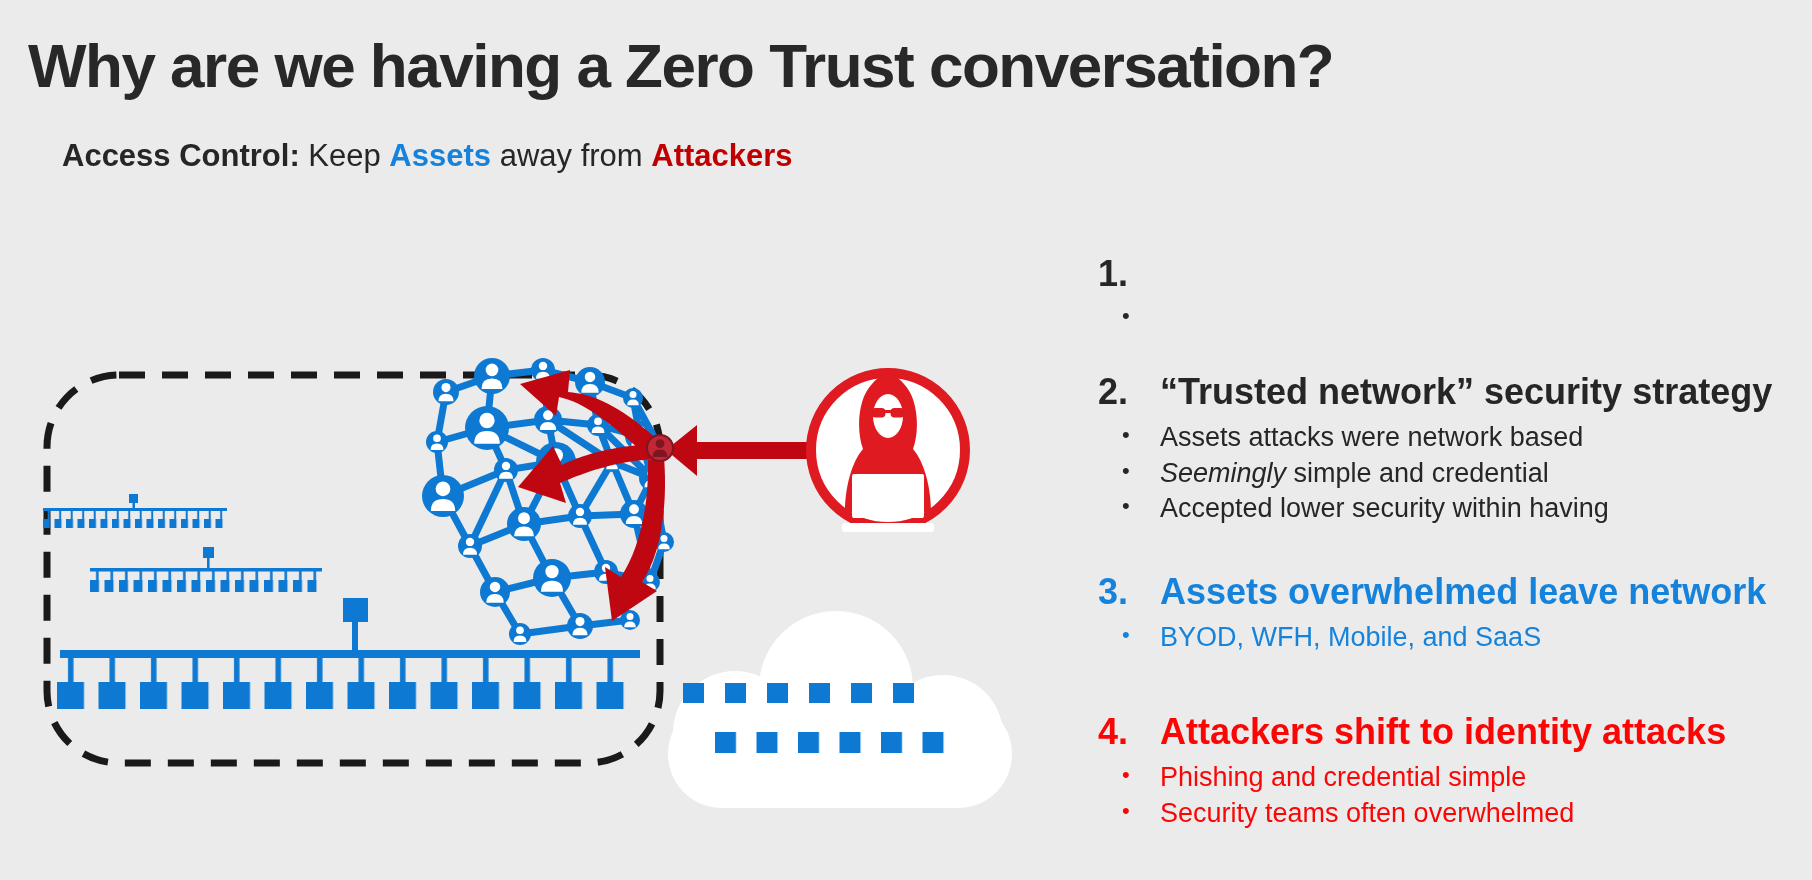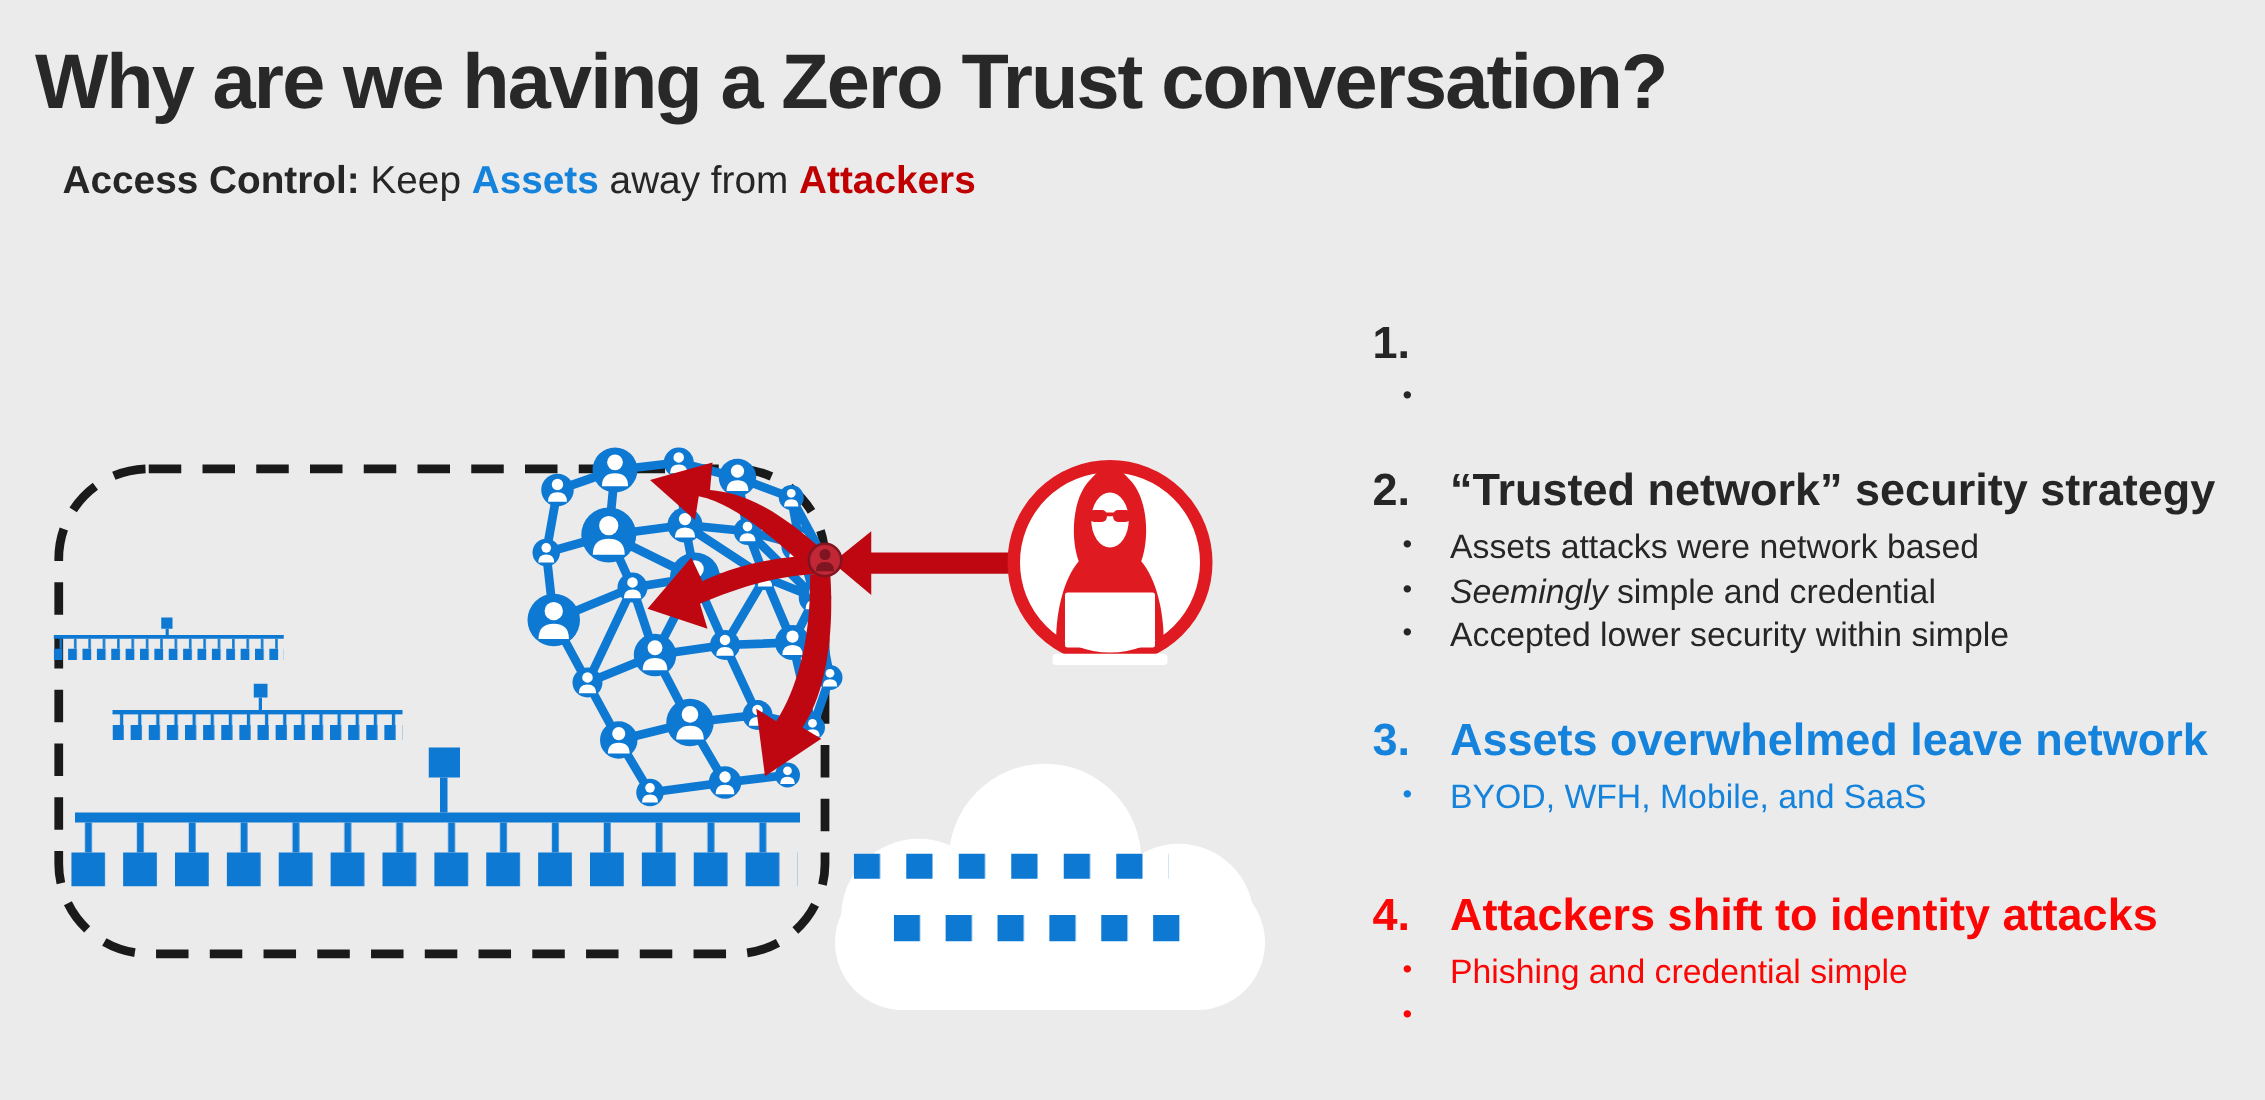--- a/index.html
+++ b/index.html
@@ -9,21 +9,21 @@
     font-family:"Liberation Sans","DejaVu Sans",sans-serif;
   }
   
   .title{
     position:absolute;left:28px;top:30px;width:1500px;
     font-size:62px;font-weight:700;letter-spacing:-1.5px;
     color:var(--title_text,#282828);margin:0;
   }
   .subtitle{
     position:absolute;left:46px;top:122px;width:1200px;
-    font-size:31px;color:var(--body_text,#262626);margin:4px;
+    font-size:31px;color:var(--body_text,#262626);margin:16px;
   }
   .subtitle .b{font-weight:700;}
   .subtitle .blue{color:var(--blue,#1583DC);font-weight:700;}
   .subtitle .darkred{color:var(--dark_red,#C00000);font-weight:700;}
   
   .points{position:absolute;left:1098px;top:252px;width:700px;}
   .point .head{display:flex;font-size:36px;font-weight:700;line-height:1.2;}
   .point .num{width:62px;flex:0 0 62px;}
   .point ul{list-style:none;margin:6px 0 0 0;padding:0;}
   .point li{display:flex;font-size:27px;line-height:1.33;}
@@ -211,21 +211,21 @@
       <li>
         <span class="dot">•</span>
         <span>Assets attacks were network based</span>
       </li>
       <li>
         <span class="dot">•</span>
         <span><span class="it">Seemingly</span><span> simple and credential</span></span>
       </li>
       <li>
         <span class="dot">•</span>
-        <span>Accepted lower security within simple</span>
+        <span>Accepted lower security within having</span>
       </li>
     </ul>
   </div>
 
   <div class="point c-blue p3">
     <div class="head">
       <span class="num">3.</span>
       <span>Assets overwhelmed leave network</span>
     </div>
     <ul>
@@ -241,17 +241,18 @@
       <span class="num">4.</span>
       <span>Attackers shift to identity attacks</span>
     </div>
     <ul>
       <li>
         <span class="dot">•</span>
         <span>Phishing and credential simple</span>
       </li>
       <li>
         <span class="dot">•</span>
+        <span>Security teams often overwhelmed</span>
       </li>
     </ul>
   </div>
 
 </section>
 
 </body></html>

